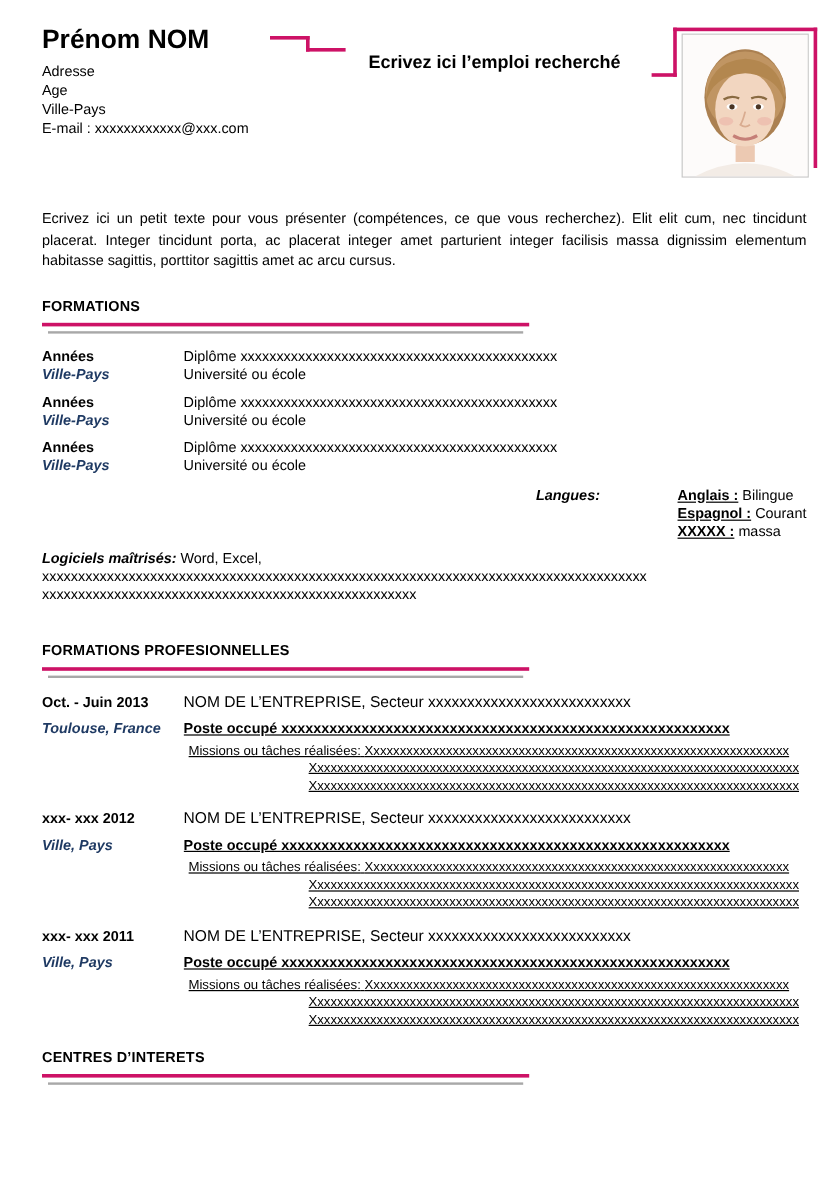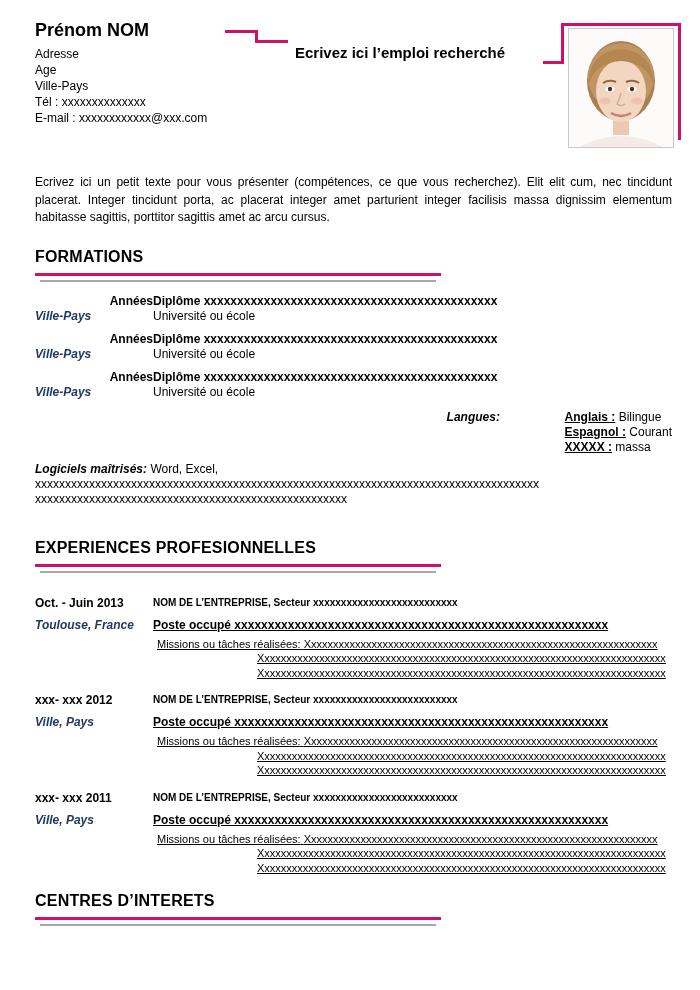--- a/index.html
+++ b/index.html
@@ -10,98 +10,97 @@
     padding:20px 28px 0 35px;
     background:#ffffff;
     font-family:"Liberation Sans", sans-serif;
     font-size:12px;
     color:#000;
     overflow:hidden;
   }
 
   
   header { position:relative; height:128px; }
-  .name { font-size:18px; font-weight:bold; margin-bottom:5px; }
+  .name { font-size:22px; font-weight:bold; margin-bottom:5px; }
   .contact div { line-height:16px; }
 
   .step-line { position:absolute; left:190px; top:10px; width:70px; height:16px; }
   .step-line span { position:absolute; background:var(--accent,#cd1266); }
   .step-line .s1 { left:0;  top:0;  width:33px; height:3px; }
   .step-line .s2 { left:30px; top:0; width:3px; height:13px; }
   .step-line .s3 { left:30px; top:10px; width:33px; height:3px; }
 
-  .job-title { position:absolute; left:260px; top:24px; font-size:15px; font-weight:bold; }
+  .job-title { position:absolute; left:272px; top:24px; font-size:15px; font-weight:bold; }
 
   .photo-frame span { position:absolute; background:var(--accent,#cd1266); }
   .pf-top       { left:526px; top:3px;  width:120px; height:3px; }
   .pf-right     { left:643px; top:3px;  width:3px;  height:117px; }
   .pf-left      { left:526px; top:3px;  width:3px;  height:41px; }
   .pf-connector { left:508px; top:41px; width:21px; height:3px; }
 
   .photo {
     position:absolute; left:533px; top:8px;
     width:104px; height:118px;
     border:1px solid #c9c9c9;
     background:#fdfcfb;
   }
   .photo svg { display:block; }
 
   
   .intro { margin:26px 0 0 0; text-align:justify; line-height:17.5px; }
 
   
-  h2 { font-size:16px; font-weight:bold; margin:0; letter-spacing:0.2px; }
+  h2 { font-size:12px; font-weight:bold; margin:0; letter-spacing:0.2px; }
   .rule-pink { width:406px; height:3px; background:var(--accent,#cd1266); margin-top:7px; }
   .rule-gray { width:396px; height:2px; background:var(--gray,#a8a8a8); margin:4px 0 0 5px; }
 
   .section-formations   { margin-top:21px; }
   .section-experiences  { margin-top:32px; }
   .section-interests    { margin-top:17px; }
 
   
   .frows { margin-top:12px; }
   .frow { display:flex; line-height:15.5px; margin-bottom:7px; }
   .flabel { width:118px; flex-shrink:0; }
-  .years { font-weight:bold;text-align:right; }
+  .years { font-weight:bold; }
   .place { font-weight:bold; font-style:italic; color:var(--blue,#1f3a63); }
-  .diploma { font-weight:bold; }
+  .diploma { font-weight:normal; }
 
   .lang-row { display:flex; margin-top:9px; line-height:15px;justify-content:flex-end; }
   .lang-label { width:118px; flex-shrink:0; font-weight:bold; font-style:italic; }
   .lname { font-weight:bold;text-decoration:underline; }
 
   .software { margin-top:7px; line-height:15px; }
   .sw-label { font-weight:bold; font-style:italic; }
 
   
   .job { display:grid; grid-template-columns:118px 1fr; margin-top:12px; }
-  .job-first { margin-top:22px; }
+  .job-first { margin-top:12px; }
   .job-dates { font-weight:bold; line-height:16px; }
-  .job-company { font-weight:bold; font-size:10px; line-height:16px; white-space:nowrap; }
+  .job-company { font-weight:normal; font-size:13px; line-height:16px; white-space:nowrap; }
   .job-place { font-weight:bold; font-style:italic; color:var(--blue,#1f3a63); margin-top:6px; line-height:16px; }
   .job-position { font-weight:bold; text-decoration:underline; margin-top:6px; line-height:16px; white-space:nowrap; overflow:hidden; }
   .missions { grid-column:2; font-size:11px; margin-top:4px; padding-left:4px; line-height:14.5px; }
   .missions div { white-space:nowrap; overflow:hidden;text-decoration:underline; }
   .m-cont { margin-left:100px; }
 
   
   .interests-text { margin:20px 0 0 0; line-height:16px; }
 </style>
 </head>
 <body>
 
 <div class="page">
 
   <header>
     <div class="name">Prénom NOM</div>
     <div class="contact">
       <div>Adresse</div>
       <div>Age</div>
       <div>Ville-Pays</div>
-      <div>Tél : xxxxxxxxxxxxxx</div>
       <div>E-mail : xxxxxxxxxxxx@xxx.com</div>
     </div>
 
     <div class="step-line">
       <span class="s1"></span>
       <span class="s2"></span>
       <span class="s3"></span>
     </div>
 
     <div class="job-title">Ecrivez ici l’emploi recherché</div>
@@ -195,21 +194,21 @@
     </div>
 
     <div class="software">
       <span class="sw-label">Logiciels maîtrisés:</span>
       <span>Word, Excel, xxxxxxxxxxxxxxxxxxxxxxxxxxxxxxxxxxxxxxxxxxxxxxxxxxxxxxxxxxxxxxxxxxxxxxxxxxxxxxxxxxxx</span>
       <div>xxxxxxxxxxxxxxxxxxxxxxxxxxxxxxxxxxxxxxxxxxxxxxxxxxxx</div>
     </div>
   </section>
 
   <section class="section-experiences">
-    <h2>EXPERIENCES PROFESIONNELLES</h2>
+    <h2>FORMATIONS PROFESIONNELLES</h2>
     <div class="rule-pink"></div>
     <div class="rule-gray"></div>
 
     <div class="job job-first">
       <div class="job-dates">Oct. - Juin 2013</div>
       <div class="job-company">NOM DE L’ENTREPRISE, Secteur xxxxxxxxxxxxxxxxxxxxxxxxxx</div>
       <div class="job-place">Toulouse, France</div>
       <div class="job-position">Poste occupé xxxxxxxxxxxxxxxxxxxxxxxxxxxxxxxxxxxxxxxxxxxxxxxxxxxxxxxx</div>
       <div class="missions">
         <div><span>Missions ou tâches réalisées:</span> <span>Xxxxxxxxxxxxxxxxxxxxxxxxxxxxxxxxxxxxxxxxxxxxxxxxxxxxxxxxxxxxxxxx</span></div>

